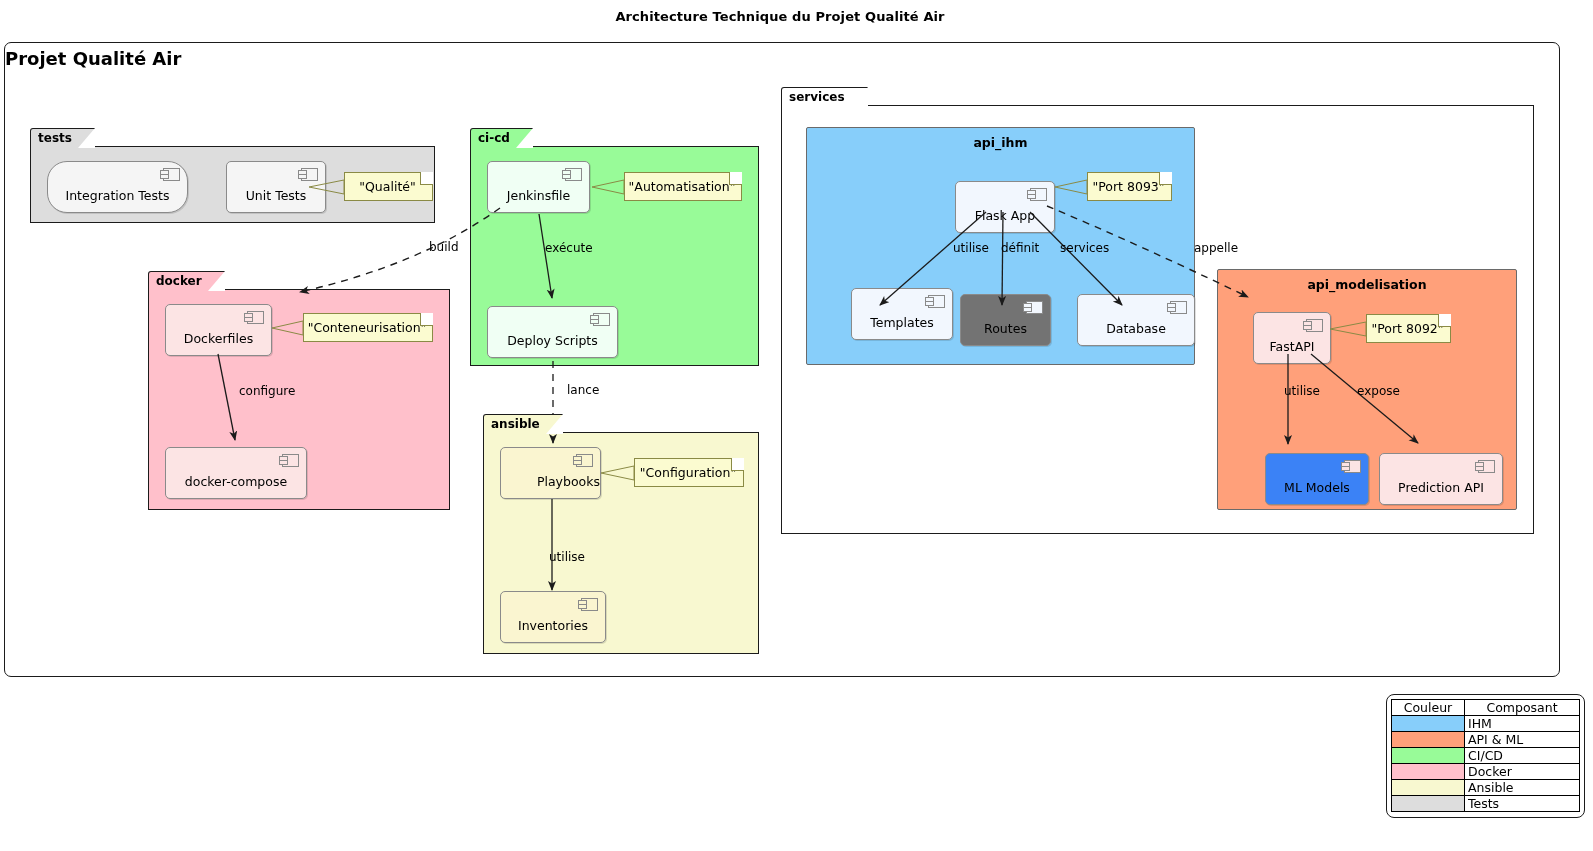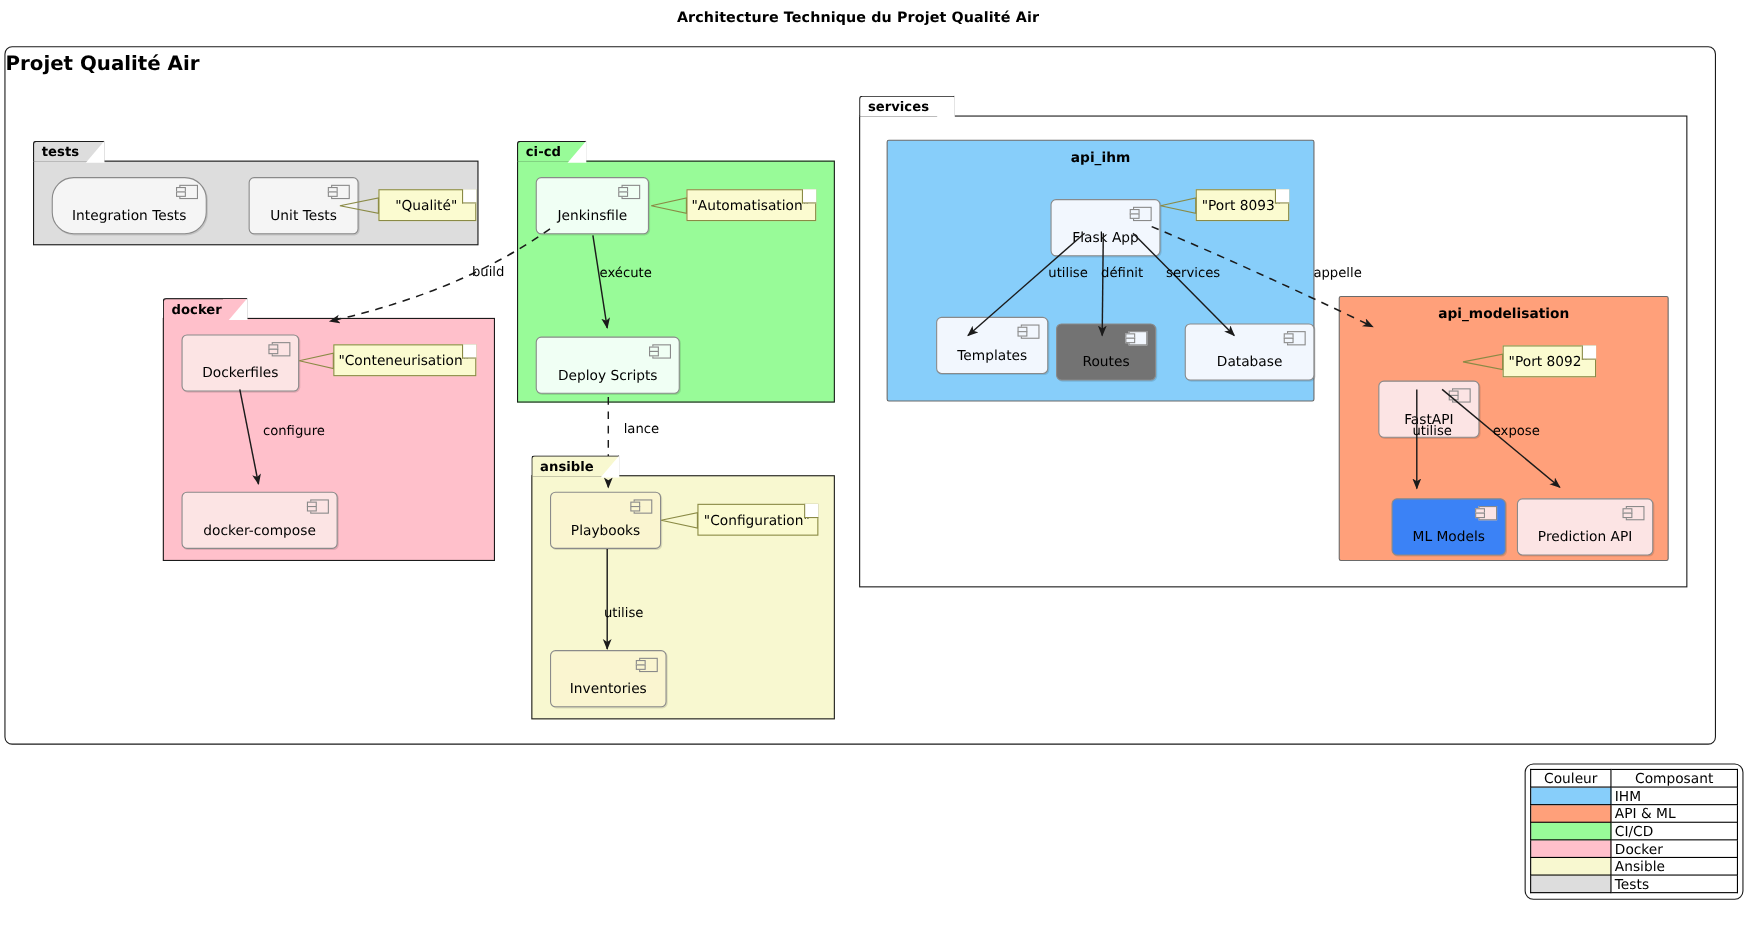--- a/index.html
+++ b/index.html
@@ -188,21 +188,21 @@
     <span class="fold"></span>
     <span>"Conteneurisation"</span>
   </div>
 
   <div class="pkg" style="left:483px;top:414px;width:276px;height:240px;">
     <div class="pkg-tab" style="background:#F8F8D0;">
       <span>ansible</span>
     </div>
     <div class="pkg-body" style="background:#F8F8D0;"></div>
 
-    <div class="comp" style="left:17px;top:33px;width:101px;height:52px;background:#FAF5D0;">
+    <div class="comp" style="left:17px;top:33px;width:101px;height:52px;background:#FAF5D0;justify-content:flex-end;">
       <span class="comp-icon" style="background:#FAF5D0;"></span>
       <span class="label">Playbooks</span>
     </div>
     <div class="comp" style="left:17px;top:177px;width:106px;height:52px;background:#FAF5D0;">
       <span class="comp-icon" style="background:#FAF5D0;"></span>
       <span class="label">Inventories</span>
     </div>
   </div>
 
   <div class="note" style="left:634px;top:458px;width:110px;height:29px;">
@@ -233,21 +233,21 @@
       </div>
       <div class="comp" style="left:270px;top:166px;width:118px;height:52px;background:#F2F7FE;">
         <span class="comp-icon" style="background:#F2F7FE;"></span>
         <span class="label">Database</span>
       </div>
     </div>
 
     <div class="subpkg" style="left:436px;top:182px;width:300px;height:241px;background:#FFA07A;">
       <div class="subpkg-title">api_modelisation</div>
 
-      <div class="comp" style="left:35px;top:42px;width:92px;height:52px;background:#FCE4E4;margin-top:34px;">
+      <div class="comp" style="left:35px;top:42px;width:78px;height:52px;background:#FCE4E4;">
         <span class="comp-icon" style="background:#FCE4E4;"></span>
         <span class="label">FastAPI</span>
       </div>
       <div class="comp" style="left:47px;top:183px;width:104px;height:52px;background:#3b82f6;">
         <span class="comp-icon" style="background:#FCE4E4;"></span>
         <span class="label">ML Models</span>
       </div>
       <div class="comp" style="left:161px;top:183px;width:124px;height:52px;background:#FCE4E4;">
         <span class="comp-icon" style="background:#FCE4E4;"></span>
         <span class="label">Prediction API</span>

